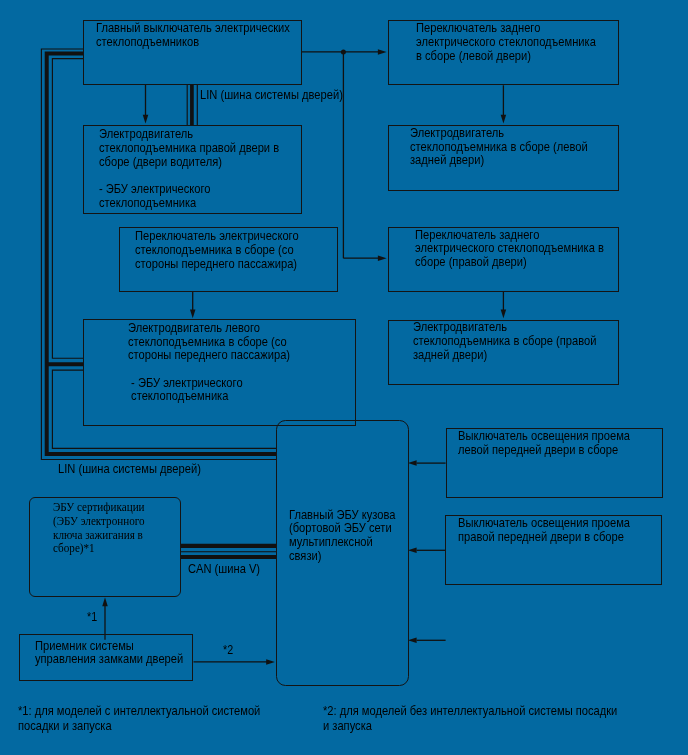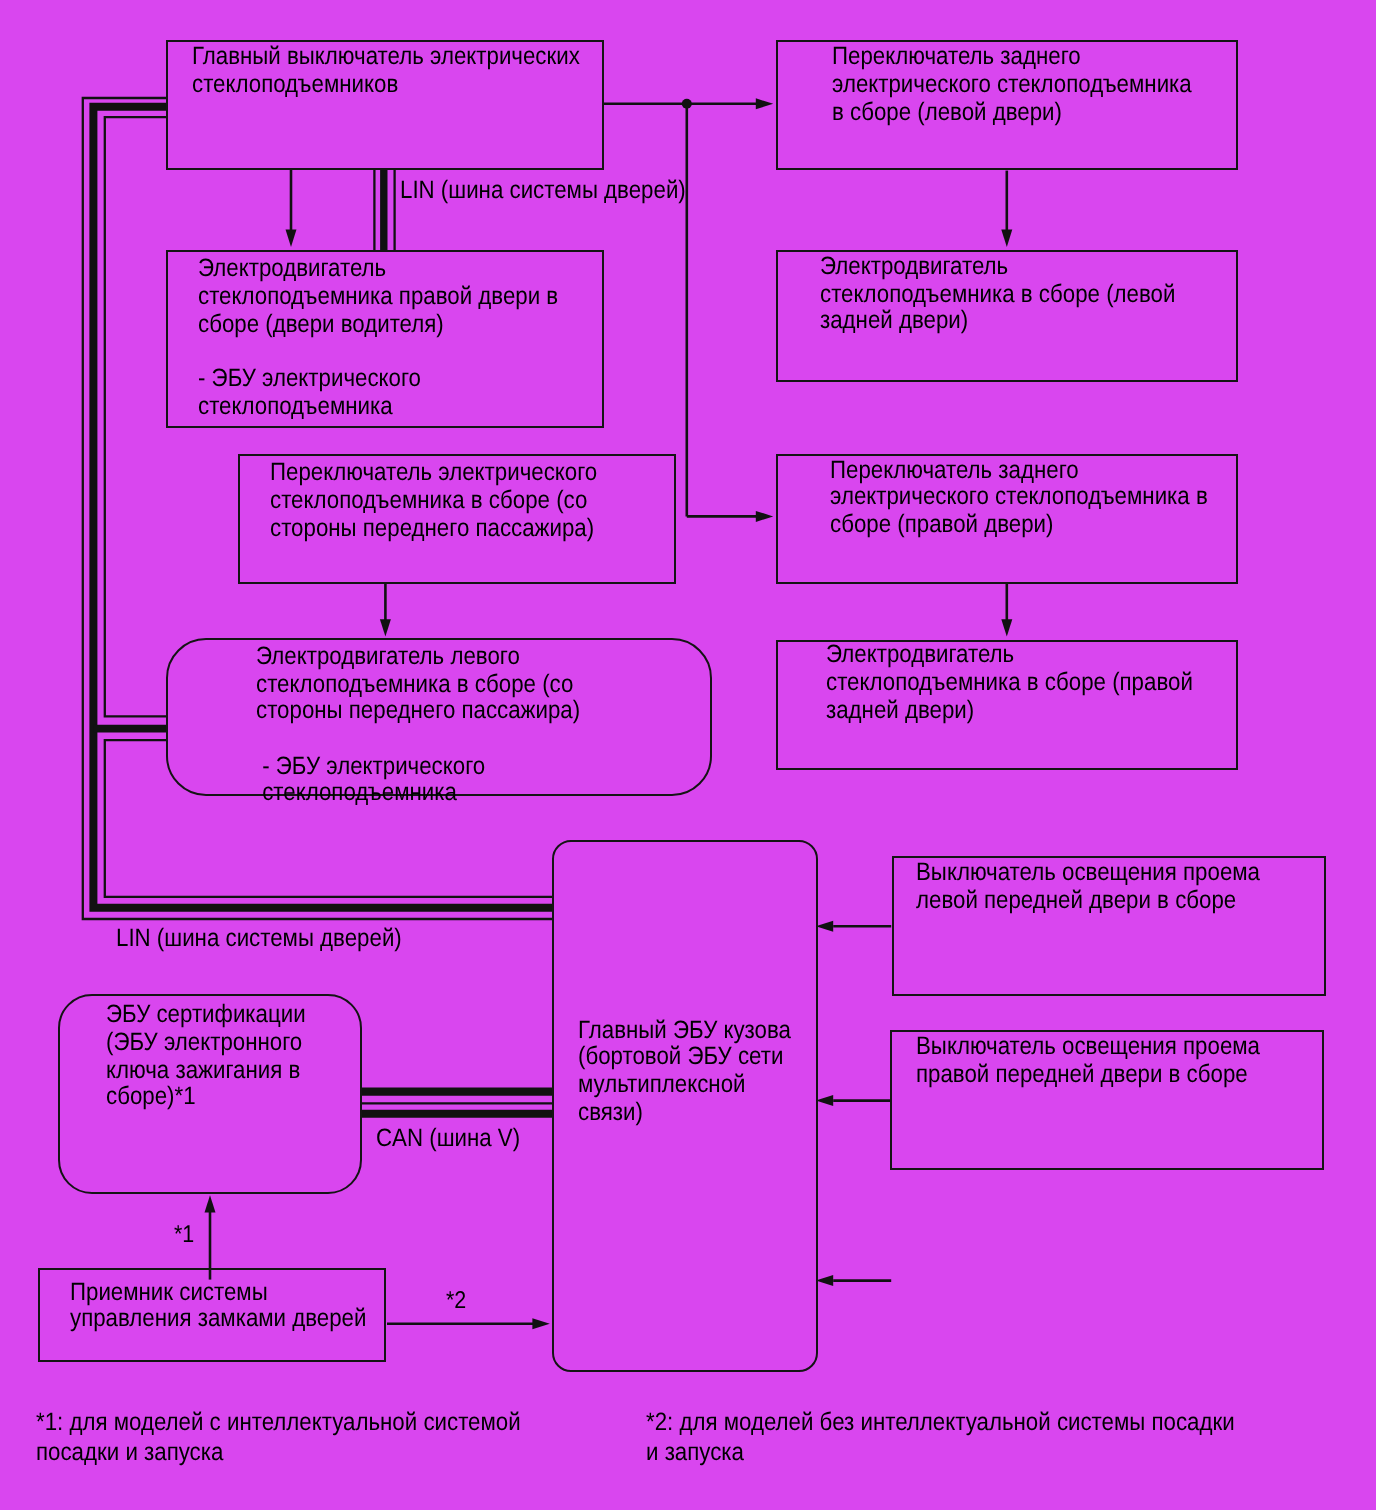--- a/index.html
+++ b/index.html
@@ -1,19 +1,19 @@
 <!DOCTYPE html>
 <html><head>
 <meta charset="utf-8">
 <style>
   html, body { margin:0; padding:0; background:#ffffff; }
   body { width:688px; height:755px; overflow:hidden;
          font-family:"Liberation Sans", sans-serif; color:#000;
          -webkit-font-smoothing:antialiased; }
-  #canvas { position:relative; width:688px; height:755px; background:#d946ef; }
+  #canvas { position:relative; width:688px; height:755px; background:#0369a1; }
 
   .box { position:absolute; box-sizing:border-box;
          border:1.35px solid #141414; background:transparent; }
   .box.round { border-radius:12px; }
 
   .txt { position:absolute; white-space:pre;
          font-size:12.55px; line-height:13.72px; color:#000;
          transform:scaleX(0.888); transform-origin:0 0; }
 
   .lbl { position:absolute; white-space:pre;
@@ -98,21 +98,21 @@
 - ЭБУ электрического
 стеклоподъемника</div>
   </div>
 
   <div class="box" style="left:83.4px;top:227px;width:218.5px;height:64.7px;margin-left:36px;">
     <div class="txt" style="left:14.4px;top:2.4px;">Переключатель электрического
 стеклоподъемника в сборе (со
 стороны переднего пассажира)</div>
   </div>
 
-  <div class="box" style="left:83.1px;top:319.2px;width:272.6px;height:79px;border-radius:20px;">
+  <div class="box" style="left:83.1px;top:319.2px;width:272.6px;height:107px;">
     <div class="txt" style="left:43.9px;top:1.7px;">Электродвигатель левого
 стеклоподъемника в сборе (со
 стороны переднего пассажира)
 
  - ЭБУ электрического
  стеклоподъемника</div>
   </div>
 
   <div class="box" style="left:387.5px;top:20.2px;width:231.1px;height:65.1px;">
     <div class="txt" style="left:27.3px;top:1.1px;">Переключатель заднего
@@ -138,21 +138,21 @@
 задней двери)</div>
   </div>
 
   <div class="box round" style="left:276px;top:419.5px;width:132.6px;height:266.7px;border-radius:9.5px;">
     <div class="txt" style="left:11.9px;top:88.2px;">Главный ЭБУ кузова
 (бортовой ЭБУ сети
 мультиплексной
 связи)</div>
   </div>
 
-  <div class="box round" style="left:29.1px;top:496.9px;width:151.6px;height:100.2px;border-radius:17px;">
+  <div class="box round" style="left:29.1px;top:496.9px;width:151.6px;height:100.2px;border-radius:6px;font-family:Liberation Serif, serif;">
     <div class="txt" style="left:23.2px;top:3.4px;">ЭБУ сертификации
 (ЭБУ электронного
 ключа зажигания в
 сборе)*1</div>
   </div>
 
   <div class="box" style="left:19.2px;top:634px;width:174.3px;height:46.9px;">
     <div class="txt" style="left:15px;top:4.6px;">Приемник системы
 управления замками дверей</div>
   </div>

